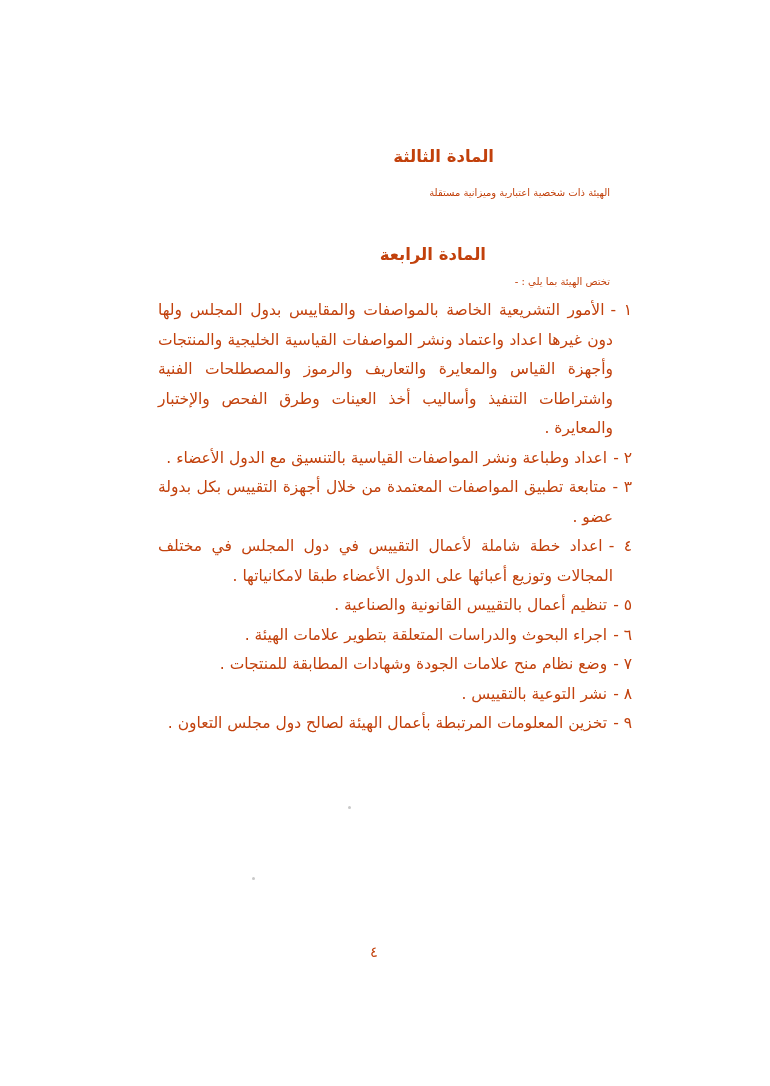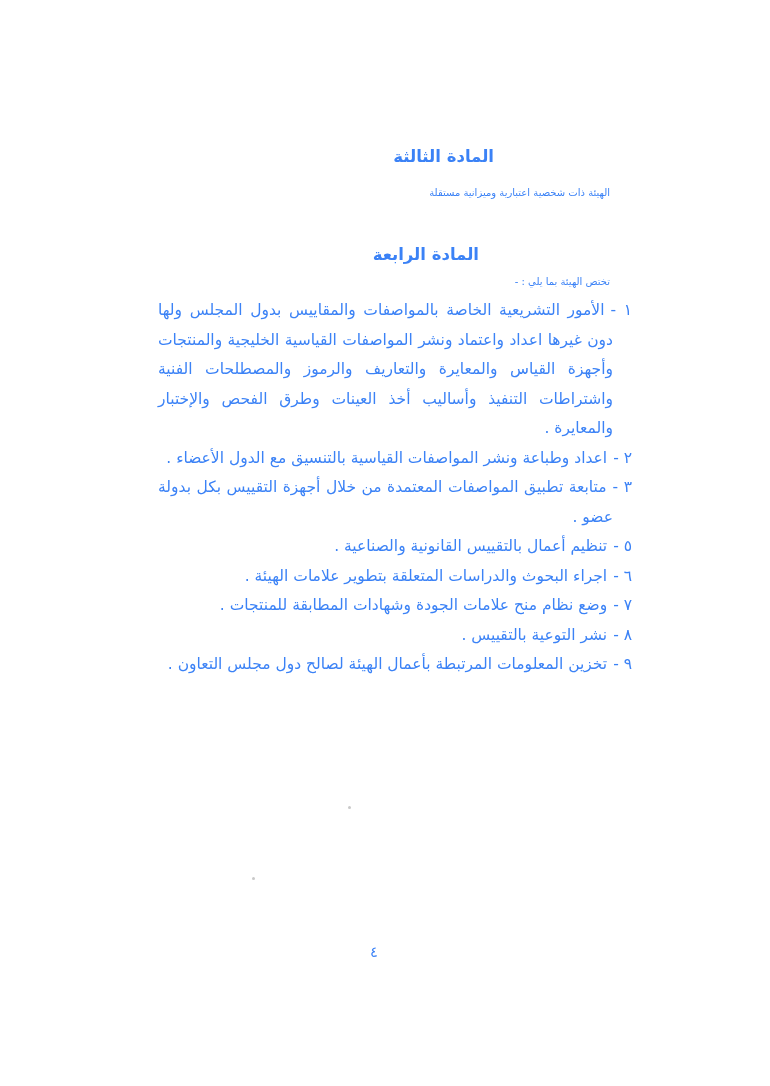--- a/index.html
+++ b/index.html
@@ -7,32 +7,32 @@
     padding: 0;
     background: #ffffff;
   }
   .page {
     position: relative;
     width: 770px;
     height: 1086px;
     background: #ffffff;
     overflow: hidden;
     font-family: "DejaVu Sans", sans-serif;
-    color: #3b82f6;
+    color: #c2410c;
     direction: rtl;
   }
   .heading {
     position: absolute;
     font-weight: bold;
     font-size: 16.5px;
     letter-spacing: 0;
     white-space: nowrap;
   }
   .article3-title { top: 147px; right: 276px; }
-  .article4-title { top: 245px; right: 291px; text-align: center; }
+  .article4-title { top: 245px; right: 284px; text-align: center; }
   .bodyline {
     position: absolute;
     font-size: 10px;
     white-space: nowrap;
   }
   .article3-body { top: 187px; right: 160px; }
   .article4-intro { top: 276px; right: 160px; margin-left: 27px; }
   .list {
     position: absolute;
     top: 296px;
@@ -76,20 +76,21 @@
   <div class="bodyline article3-body">الهيئة ذات شخصية اعتبارية وميزانية مستقلة</div>
 
   <div class="heading article4-title">المادة الرابعة</div>
 
   <div class="bodyline article4-intro">تختص الهيئة بما يلي : -</div>
 
   <div class="list">
     <div class="item"><span class="num">١ -</span><span>الأمور التشريعية الخاصة بالمواصفات والمقاييس بدول المجلس ولها دون غيرها اعداد واعتماد ونشر المواصفات القياسية الخليجية والمنتجات وأجهزة القياس والمعايرة والتعاريف والرموز والمصطلحات الفنية واشتراطات التنفيذ وأساليب أخذ العينات وطرق الفحص والإختبار والمعايرة .</span></div>
     <div class="item"><span class="num">٢ -</span><span>اعداد وطباعة ونشر المواصفات القياسية بالتنسيق مع الدول الأعضاء .</span></div>
     <div class="item"><span class="num">٣ -</span><span>متابعة تطبيق المواصفات المعتمدة من خلال أجهزة التقييس بكل بدولة عضو .</span></div>
+    <div class="item"><span class="num">٤ -</span><span>اعداد خطة شاملة لأعمال التقييس في دول المجلس في مختلف المجالات وتوزيع أعبائها على الدول الأعضاء طبقا لامكانياتها .</span></div>
     <div class="item"><span class="num">٥ -</span><span>تنظيم أعمال بالتقييس القانونية والصناعية .</span></div>
     <div class="item"><span class="num">٦ -</span><span>اجراء البحوث والدراسات المتعلقة بتطوير علامات الهيئة .</span></div>
     <div class="item"><span class="num">٧ -</span><span>وضع نظام منح علامات الجودة وشهادات المطابقة للمنتجات .</span></div>
     <div class="item"><span class="num">٨ -</span><span>نشر التوعية بالتقييس .</span></div>
     <div class="item"><span class="num">٩ -</span><span>تخزين المعلومات المرتبطة بأعمال الهيئة لصالح دول مجلس التعاون .</span></div>
   </div>
 
   <div class="speck speck-1"></div>
   <div class="speck speck-2"></div>
 

